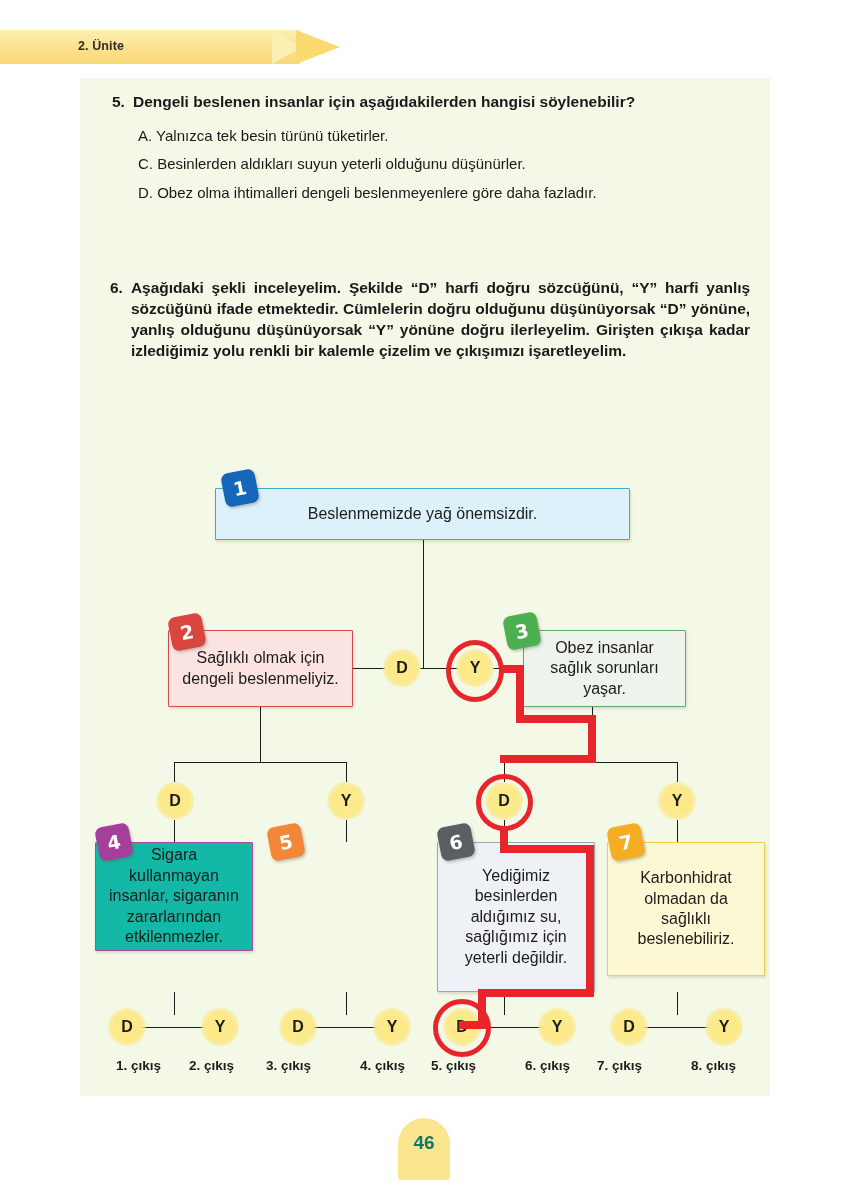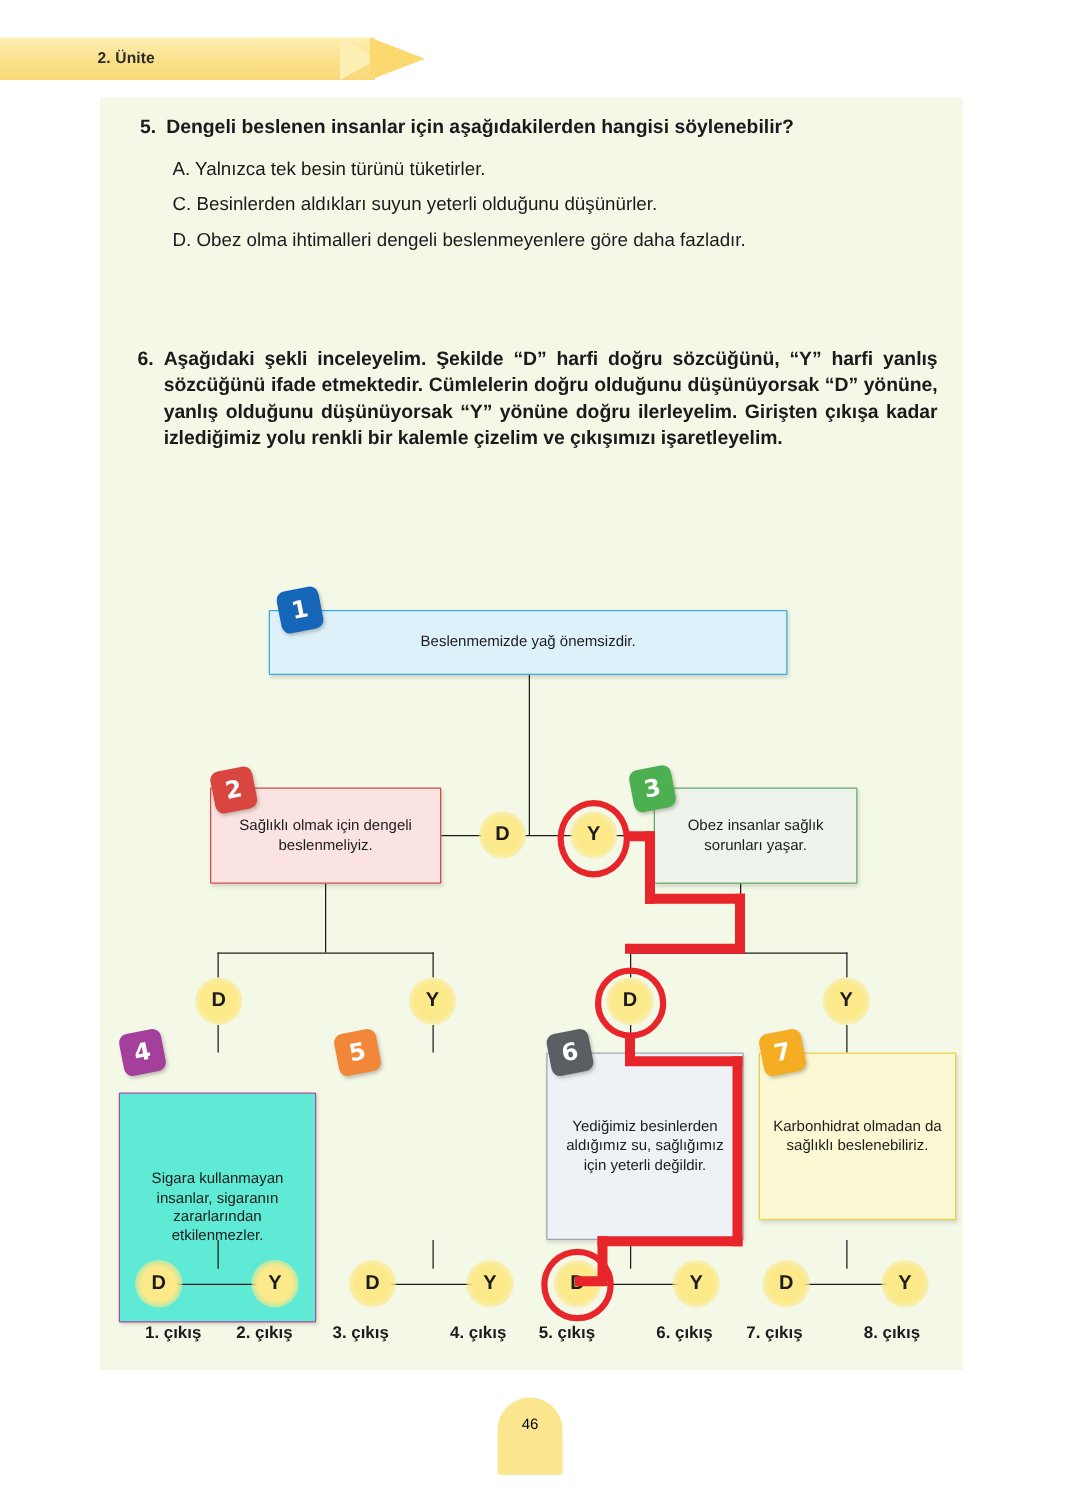--- a/index.html
+++ b/index.html
@@ -128,21 +128,21 @@
   
   .node {
     position: absolute;
     box-sizing: border-box;
     border-radius: 1px;
     border: 1.6px solid #999;
     display: flex;
     align-items: center;
     justify-content: center;
     text-align: center;
-    font-size: 12px;
+    font-size: 16px;
     line-height: 1.28;
     color: #1c1c1c;
     box-shadow: 1px 2px 3px rgba(120,120,100,0.22);
     padding: 6px 10px;
   }
   .node .node-text { width: 100%; }
 
   .badge {
     position: absolute;
     width: 34px;
@@ -206,23 +206,23 @@
     top: 1118px;
     width: 52px;
     height: 62px;
     background: #fbe58f;
     border-radius: 26px 26px 3px 3px;
     display: flex;
     align-items: flex-start;
     justify-content: center;
     padding-top: 14px;
     box-sizing: border-box;
-    font-size: 12px;
-    font-weight: normal;
-    color: #000000;
+    font-size: 19px;
+    font-weight: bold;
+    color: #0f766e;
   }
 </style>
 </head>
 <body>
 
 <div class="unit-banner">
   <div class="bar"></div>
   <div class="tip2"></div>
   <div class="tip"></div>
   <div class="label">2. Ünite</div>
@@ -319,21 +319,21 @@
       <span>D</span>
     </div>
     <div class="dy" style="left:578px; top:349px;">
       <span>Y</span>
     </div>
     <div class="red-circle" style="left:396px; top:341px; width:57px; height:57px;"></div>
 
     <div class="line-v" style="left:424px; top:387px; height:22px;"></div>
     <div class="line-v" style="left:597px; top:387px; height:22px;"></div>
 
-    <div class="node" style="left:15px; top:409px; width:158px; height:184px; background:#5eead4; border-color:#a94ba0;margin-top:32px;">
+    <div class="node" style="left:15px; top:409px; width:158px; height:109px; background:#14b8a6; border-color:#a94ba0;">
       <span class="node-text">Sigara kullanmayan insanlar, sigaranın zararlarından etkilenmezler.</span>
     </div>
     <div class="badge" style="left:17px; top:392px; background:#a43f9c;">
       <span>4</span>
     </div>
 
     <div class="badge" style="left:189px; top:392px; background:#f2873a;">
       <span>5</span>
     </div>
 

